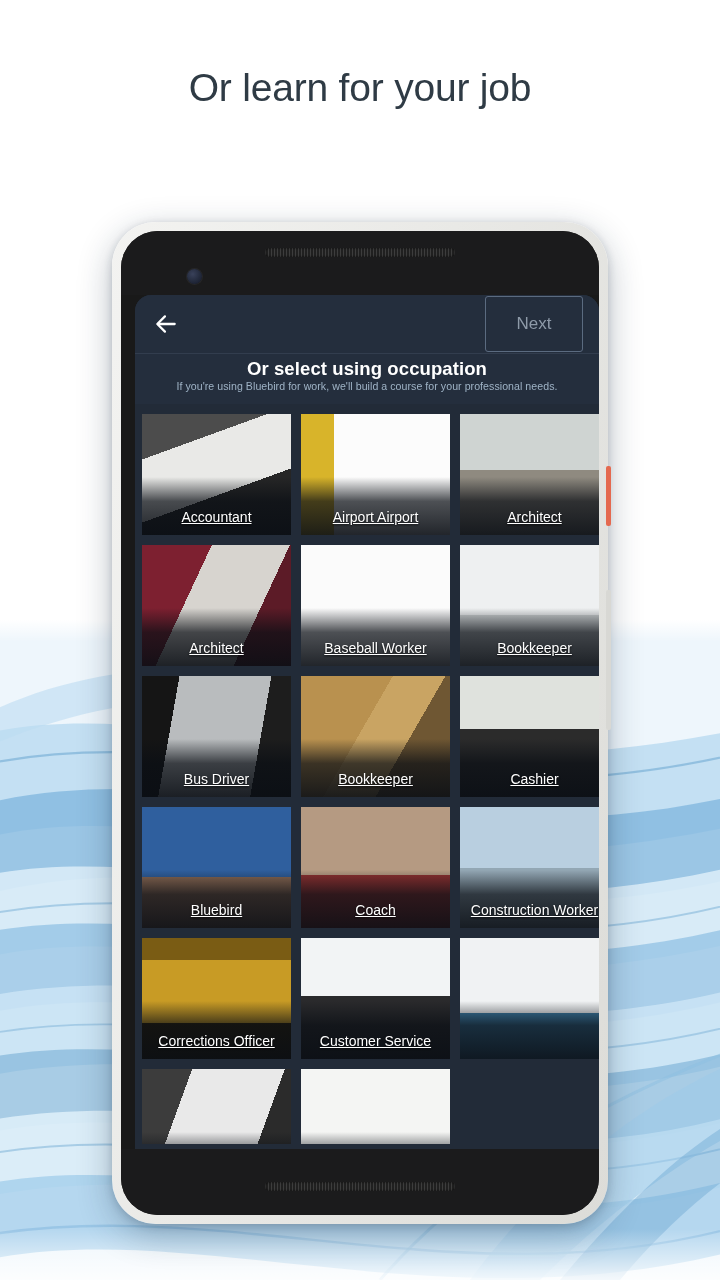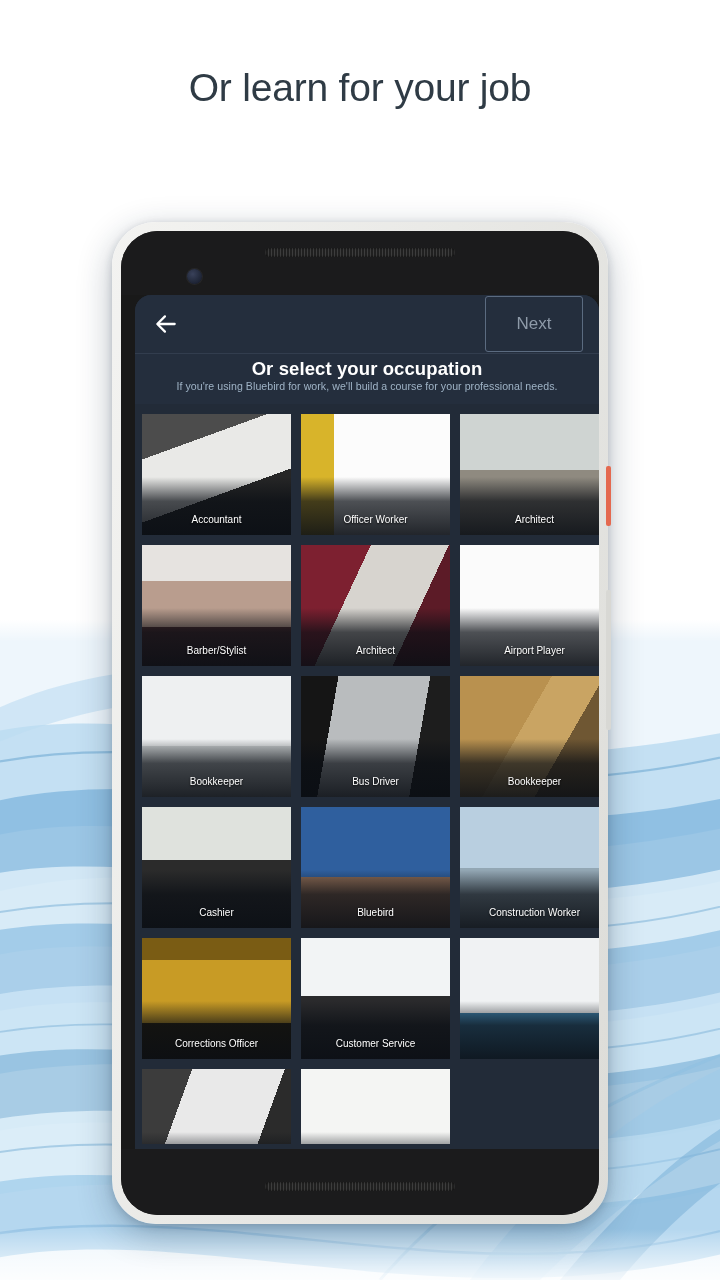--- a/index.html
+++ b/index.html
@@ -118,24 +118,25 @@
     background:#101419;
     cursor:pointer;
   }
   .card .photo { position:absolute; inset:0; }
   .card .shade {
     position:absolute; left:0; right:0; bottom:0; height:58px;
     background:linear-gradient(180deg, rgba(10,14,20,0) 0%, rgba(10,14,20,.72) 42%, rgba(10,14,20,.90) 100%);
   }
   .card .label {
     position:absolute; left:0; right:0; bottom:10px;
-    text-align:center; color:#ffffff; font-size:10px;
+    text-align:center; color:#ffffff; font-size:14px;
     text-shadow:0 1px 2px rgba(0,0,0,.85);
     padding:0 6px;
     white-space:nowrap;
+    text-decoration:underline;
   }
 </style>
 </head>
 <body>
 
 <div id="stage">
 
   <svg class="waves" viewBox="0 0 720 660" preserveAspectRatio="none">
     <defs>
       <linearGradient id="wfade" x1="0" y1="0" x2="0" y2="1">
@@ -193,55 +194,50 @@
               <line x1="20" y1="12" x2="5" y2="12"></line>
               <polyline points="11,5 4,12 11,19"></polyline>
             </svg>
           </div>
           <div class="next-btn">
             <span>Next</span>
           </div>
         </div>
 
         <div class="subhead">
-          <div class="title">Or select your occupation</div>
+          <div class="title">Or select using occupation</div>
           <div class="desc">If you're using Bluebird for work, we'll build a course for your professional needs.</div>
         </div>
 
         <div class="grid-wrap">
           <div class="grid" id="grid">
               <div class="card">
                 <div class="photo" style="background: linear-gradient(160deg, rgb(76, 76, 76) 0px, rgb(76, 76, 76) 26%, rgb(233, 233, 231) 26%, rgb(233, 233, 231) 62%, rgb(38, 38, 38) 62%), radial-gradient(at 74% 38%, rgb(216, 169, 138) 0px, rgb(216, 169, 138) 16%, transparent 17%); background-blend-mode: normal;"></div>
                 <div class="shade"></div>
                 <div class="label">Accountant</div>
               </div>
               <div class="card">
                 <div class="photo" style="background: linear-gradient(90deg, rgb(216, 180, 42) 0px, rgb(216, 180, 42) 22%, rgb(252, 252, 252) 22%, rgb(252, 252, 252) 100%), radial-gradient(at 45% 62%, rgb(126, 166, 201) 0px, rgb(126, 166, 201) 20%, transparent 21%), radial-gradient(circle at 44% 34%, rgb(228, 184, 146) 0px, rgb(228, 184, 146) 9%, transparent 10%); background-blend-mode: normal;"></div>
                 <div class="shade"></div>
-                <div class="label">Officer Worker</div>
+                <div class="label">Airport Airport</div>
               </div>
               <div class="card">
                 <div class="photo" style="background: linear-gradient(rgb(207, 212, 210) 0px, rgb(207, 212, 210) 46%, rgb(143, 138, 128) 46%, rgb(143, 138, 128) 100%), radial-gradient(circle at 33% 40%, rgb(217, 181, 149) 0px, rgb(217, 181, 149) 12%, transparent 13%), radial-gradient(circle at 62% 48%, rgb(224, 187, 156) 0px, rgb(224, 187, 156) 11%, transparent 12%); background-blend-mode: normal;"></div>
                 <div class="shade"></div>
                 <div class="label">Architect</div>
               </div>
               <div class="card">
-                <div class="photo" style="background: linear-gradient(rgb(230, 227, 224) 0px, rgb(230, 227, 224) 30%, rgb(185, 157, 142) 30%, rgb(185, 157, 142) 68%, rgb(74, 42, 44) 68%), radial-gradient(at 52% 52%, rgb(199, 152, 120) 0px, rgb(199, 152, 120) 22%, transparent 23%); background-blend-mode: normal;"></div>
-                <div class="shade"></div>
-                <div class="label">Barber/Stylist</div>
-              </div>
-              <div class="card">
                 <div class="photo" style="background: linear-gradient(115deg, rgb(125, 32, 48) 0px, rgb(125, 32, 48) 34%, rgb(215, 212, 207) 34%, rgb(215, 212, 207) 72%, rgb(92, 27, 39) 72%), radial-gradient(at 46% 56%, rgb(185, 188, 192) 0px, rgb(185, 188, 192) 20%, transparent 21%); background-blend-mode: normal;"></div>
                 <div class="shade"></div>
                 <div class="label">Architect</div>
               </div>
               <div class="card">
                 <div class="photo" style="background: linear-gradient(rgb(251, 251, 251) 0px, rgb(251, 251, 251) 100%), radial-gradient(at 52% 20%, rgb(204, 31, 39) 0px, rgb(204, 31, 39) 20%, transparent 21%), radial-gradient(at 52% 48%, rgb(224, 179, 146) 0px, rgb(224, 179, 146) 14%, transparent 15%), radial-gradient(at 52% 84%, rgb(200, 38, 45) 0px, rgb(200, 38, 45) 28%, transparent 29%); background-blend-mode: normal;"></div>
                 <div class="shade"></div>
-                <div class="label">Airport Player</div>
+                <div class="label">Baseball Worker</div>
               </div>
               <div class="card">
                 <div class="photo" style="background: linear-gradient(rgb(238, 240, 241) 0px, rgb(238, 240, 241) 58%, rgb(207, 211, 212) 58%), radial-gradient(at 50% 40%, rgb(202, 162, 119) 0px, rgb(202, 162, 119) 15%, transparent 16%), radial-gradient(at 50% 82%, rgb(138, 174, 203) 0px, rgb(138, 174, 203) 26%, transparent 27%); background-blend-mode: normal;"></div>
                 <div class="shade"></div>
                 <div class="label">Bookkeeper</div>
               </div>
               <div class="card">
                 <div class="photo" style="background: linear-gradient(100deg, rgb(21, 21, 21) 0px, rgb(21, 21, 21) 22%, rgb(185, 188, 190) 22%, rgb(185, 188, 190) 76%, rgb(29, 29, 29) 76%), radial-gradient(at 46% 42%, rgb(93, 63, 44) 0px, rgb(93, 63, 44) 16%, transparent 17%), radial-gradient(at 46% 84%, rgb(63, 111, 158) 0px, rgb(63, 111, 158) 26%, transparent 27%); background-blend-mode: normal;"></div>
                 <div class="shade"></div>
                 <div class="label">Bus Driver</div>
@@ -253,20 +249,25 @@
               </div>
               <div class="card">
                 <div class="photo" style="background: linear-gradient(rgb(223, 226, 221) 0px, rgb(223, 226, 221) 44%, rgb(43, 43, 43) 44%), radial-gradient(at 64% 40%, rgb(217, 168, 127) 0px, rgb(217, 168, 127) 15%, transparent 16%), radial-gradient(at 62% 70%, rgb(224, 127, 44) 0px, rgb(224, 127, 44) 12%, transparent 13%); background-blend-mode: normal;"></div>
                 <div class="shade"></div>
                 <div class="label">Cashier</div>
               </div>
               <div class="card">
                 <div class="photo" style="background: linear-gradient(rgb(47, 95, 158) 0px, rgb(47, 95, 158) 58%, rgb(140, 106, 84) 58%), radial-gradient(at 28% 52%, rgb(139, 47, 47) 0px, rgb(139, 47, 47) 16%, transparent 17%), radial-gradient(circle at 52% 48%, rgb(240, 205, 182) 0px, rgb(240, 205, 182) 12%, transparent 13%), radial-gradient(at 76% 46%, rgb(200, 154, 116) 0px, rgb(200, 154, 116) 15%, transparent 16%); background-blend-mode: normal;"></div>
                 <div class="shade"></div>
                 <div class="label">Bluebird</div>
+              </div>
+              <div class="card">
+                <div class="photo" style="background: linear-gradient(rgb(181, 154, 130) 0px, rgb(181, 154, 130) 56%, rgb(142, 48, 48) 56%), radial-gradient(at 76% 34%, rgb(39, 52, 79) 0px, rgb(39, 52, 79) 13%, transparent 14%), radial-gradient(circle at 76% 20%, rgb(225, 187, 155) 0px, rgb(225, 187, 155) 6%, transparent 7%); background-blend-mode: normal;"></div>
+                <div class="shade"></div>
+                <div class="label">Coach</div>
               </div>
               <div class="card">
                 <div class="photo" style="background: linear-gradient(rgb(185, 207, 224) 0px, rgb(185, 207, 224) 50%, rgb(147, 167, 180) 50%), radial-gradient(circle at 22% 30%, rgb(242, 242, 242) 0px, rgb(242, 242, 242) 12%, transparent 13%), radial-gradient(circle at 46% 34%, rgb(244, 244, 244) 0px, rgb(244, 244, 244) 11%, transparent 12%), radial-gradient(at 30% 82%, rgb(210, 224, 44) 0px, rgb(210, 224, 44) 34%, transparent 35%); background-blend-mode: normal;"></div>
                 <div class="shade"></div>
                 <div class="label">Construction Worker</div>
               </div>
               <div class="card">
                 <div class="photo" style="background: linear-gradient(rgb(122, 92, 20) 0px, rgb(122, 92, 20) 18%, rgb(200, 155, 37) 18%, rgb(200, 155, 37) 70%, rgb(42, 31, 8) 70%), linear-gradient(90deg, transparent 38%, rgb(78, 127, 168) 38%, rgb(78, 127, 168) 44%, transparent 44%), linear-gradient(90deg, transparent 56%, rgb(78, 127, 168) 56%, rgb(78, 127, 168) 62%, transparent 62%); background-blend-mode: normal;"></div>
                 <div class="shade"></div>
                 <div class="label">Corrections Officer</div>

